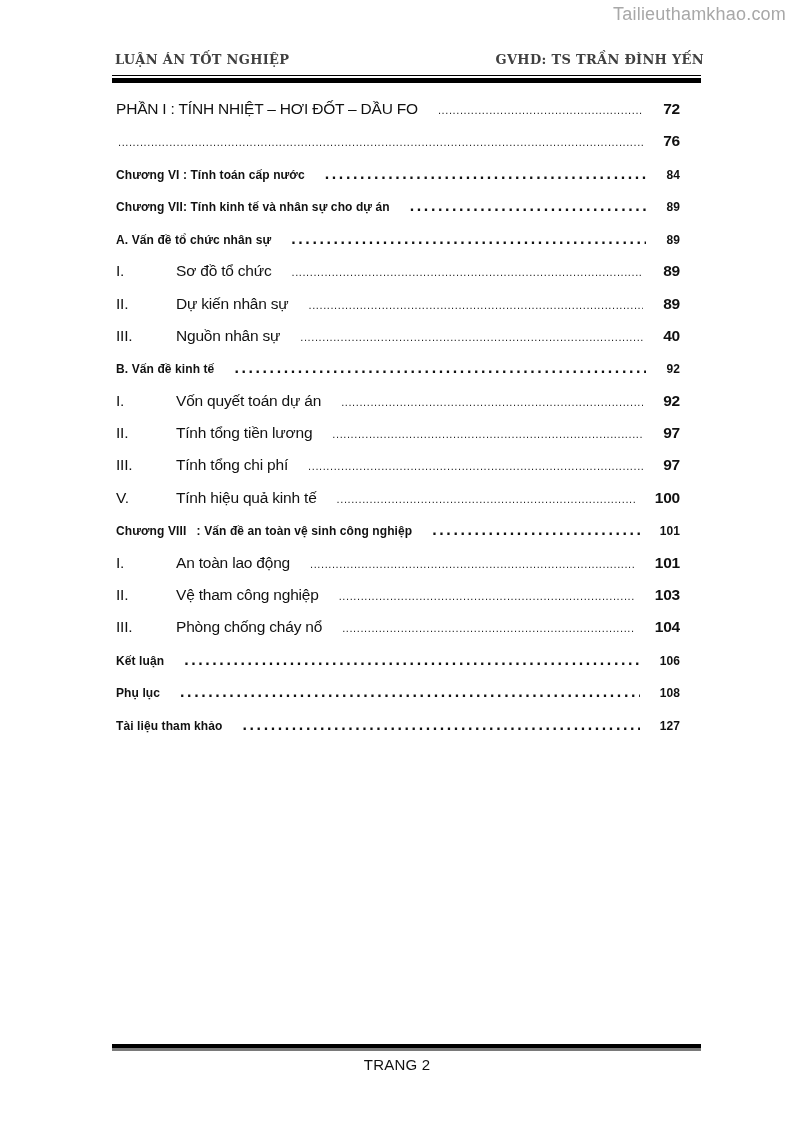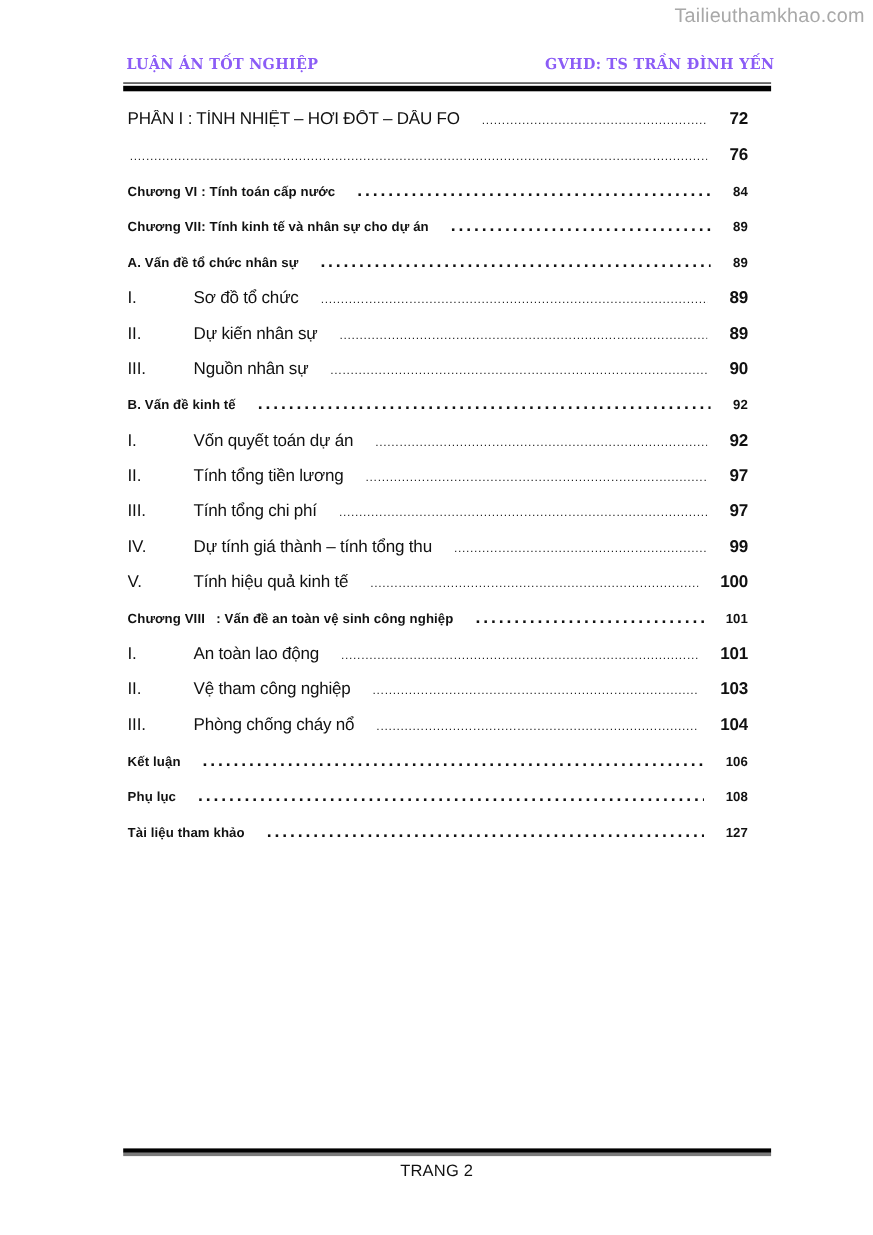--- a/index.html
+++ b/index.html
@@ -31,21 +31,21 @@
       width: 592px;
       height: 30px;
     }
     .page-header .hl, .page-header .hr {
       position: absolute;
       top: 2px;
       font-family: "DejaVu Serif", "Liberation Serif", serif;
       font-weight: bold;
       font-size: 13px;
       letter-spacing: 0.3px;
-      color: #8b5cf6;
+      color: #404040;
       transform: scaleY(1.05);
     }
     .page-header .hl { left: 3px; }
     .page-header .hr { right: 0px; }
     .header-rule {
       position: absolute;
       left: 112px;
       top: 75px;
       width: 589px;
     }
@@ -188,21 +188,21 @@
   <div class="toc-row normal">
     <span class="num">II.</span>
     <span class="label">Dự kiến nhân sự</span>
     <span class="leader"></span>
     <span class="page">89</span>
   </div>
   <div class="toc-row normal">
     <span class="num">III.</span>
     <span class="label">Nguồn nhân sự</span>
     <span class="leader"></span>
-    <span class="page">90</span>
+    <span class="page">40</span>
   </div>
   <div class="toc-row bold">
     <span class="label">B. Vấn đề kinh tế</span>
     <span class="leader"></span>
     <span class="page">92</span>
   </div>
   <div class="toc-row normal">
     <span class="num">I.</span>
     <span class="label">Vốn quyết toán dự án</span>
     <span class="leader"></span>
@@ -212,26 +212,20 @@
     <span class="num">II.</span>
     <span class="label">Tính tổng tiền lương</span>
     <span class="leader"></span>
     <span class="page">97</span>
   </div>
   <div class="toc-row normal">
     <span class="num">III.</span>
     <span class="label">Tính tổng chi phí</span>
     <span class="leader"></span>
     <span class="page">97</span>
-  </div>
-  <div class="toc-row normal">
-    <span class="num">IV.</span>
-    <span class="label">Dự tính giá thành – tính tổng thu</span>
-    <span class="leader"></span>
-    <span class="page">99</span>
   </div>
   <div class="toc-row normal">
     <span class="num">V.</span>
     <span class="label">Tính hiệu quả kinh tế</span>
     <span class="leader"></span>
     <span class="page">100</span>
   </div>
   <div class="toc-row bold">
     <span class="label" style="white-space:pre">Chương VIII   : Vấn đề an toàn vệ sinh công nghiệp</span>
     <span class="leader"></span>

